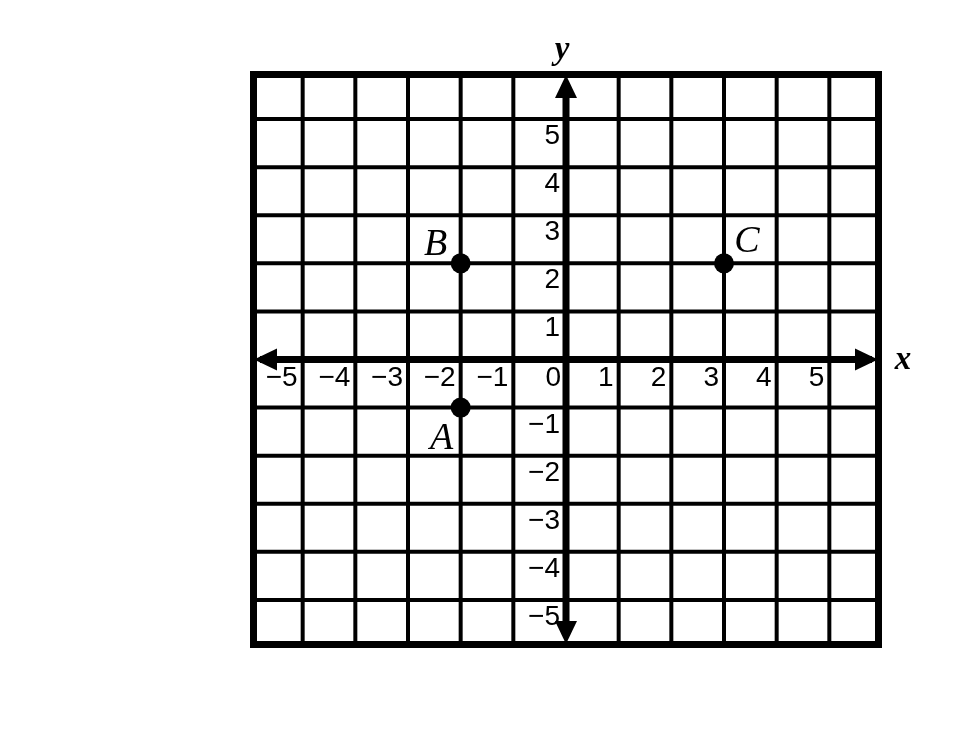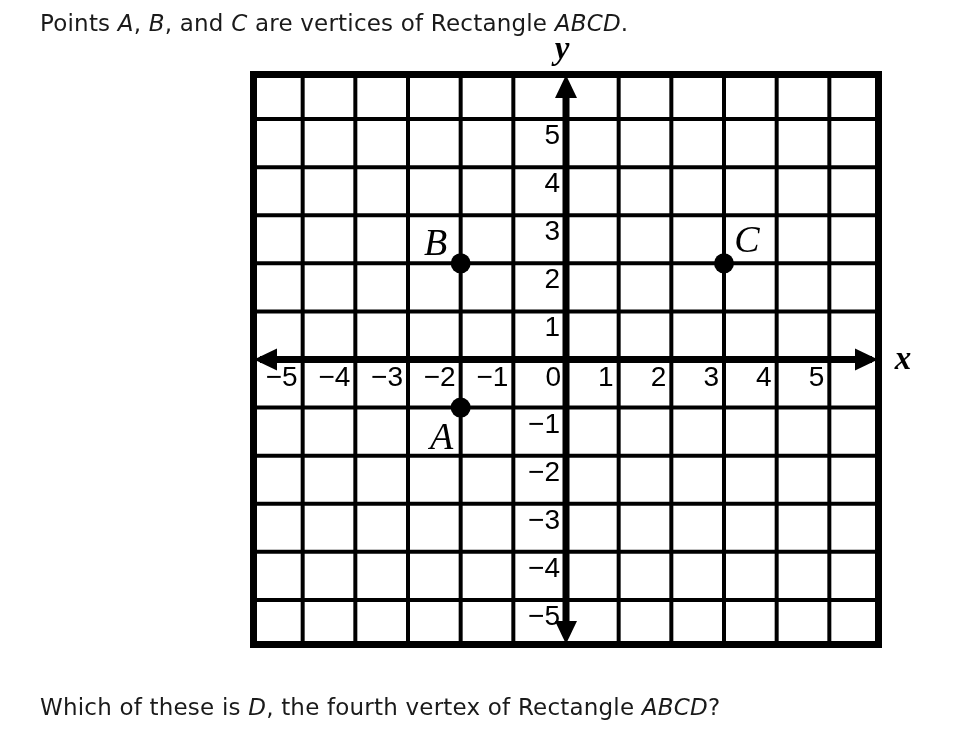--- a/index.html
+++ b/index.html
@@ -9,21 +9,20 @@
           white-space:nowrap;letter-spacing:0.2px;}
   .q-intro{left:40px;top:9px;}
   .q-prompt{left:40px;top:693px;}
   .seg-italic{font-style:italic;}
   .graph{position:absolute;left:0;top:0;}
 </style>
 </head>
 <body>
 
 <div class="page">
-  <p class="q-text q-intro"><span class="seg-normal">Points </span><span class="seg-italic">A</span><span class="seg-normal">, </span><span class="seg-italic">B</span><span class="seg-normal">, and </span><span class="seg-italic">C</span><span class="seg-normal"> are vertices of Rectangle </span><span class="seg-italic">ABCD</span><span class="seg-normal">.</span></p>
 
   <svg class="graph" width="976" height="737" viewBox="0 0 976 737" xmlns="http://www.w3.org/2000/svg">
       <line x1="302.6666666666667" y1="71" x2="302.6666666666667" y2="648" stroke="#000000" stroke-width="4"></line>
       <line x1="355.3333333333333" y1="71" x2="355.3333333333333" y2="648" stroke="#000000" stroke-width="4"></line>
       <line x1="408" y1="71" x2="408" y2="648" stroke="#000000" stroke-width="4"></line>
       <line x1="460.66666666666663" y1="71" x2="460.66666666666663" y2="648" stroke="#000000" stroke-width="4"></line>
       <line x1="513.3333333333333" y1="71" x2="513.3333333333333" y2="648" stroke="#000000" stroke-width="4"></line>
       <line x1="618.6666666666666" y1="71" x2="618.6666666666666" y2="648" stroke="#000000" stroke-width="4"></line>
       <line x1="671.3333333333333" y1="71" x2="671.3333333333333" y2="648" stroke="#000000" stroke-width="4"></line>
       <line x1="724" y1="71" x2="724" y2="648" stroke="#000000" stroke-width="4"></line>
@@ -70,14 +69,13 @@
       <text x="562" y="59" fill="#000000" text-anchor="middle" style="font: italic bold 33px &quot;Liberation Serif&quot;, serif;">y</text>
       <text x="903" y="368.5" fill="#000000" text-anchor="middle" style="font: italic bold 33px &quot;Liberation Serif&quot;, serif;">x</text>
       <circle cx="460.66666666666663" cy="407.5833333333333" r="10" fill="#000000"></circle>
       <text x="441.66666666666663" y="448.5833333333333" fill="#000000" text-anchor="middle" style="font: italic 38px &quot;Liberation Serif&quot;, serif;">A</text>
       <circle cx="460.66666666666663" cy="263.3333333333333" r="10" fill="#000000"></circle>
       <text x="435.66666666666663" y="255.33333333333331" fill="#000000" text-anchor="middle" style="font: italic 38px &quot;Liberation Serif&quot;, serif;">B</text>
       <circle cx="724" cy="263.3333333333333" r="10" fill="#000000"></circle>
       <text x="747" y="252.33333333333331" fill="#000000" text-anchor="middle" style="font: italic 38px &quot;Liberation Serif&quot;, serif;">C</text>
     </svg>
 
-  <p class="q-text q-prompt"><span class="seg-normal">Which of these is </span><span class="seg-italic">D</span><span class="seg-normal">, the fourth vertex of Rectangle </span><span class="seg-italic">ABCD</span><span class="seg-normal">?</span></p>
 </div>
 
 </body></html>

